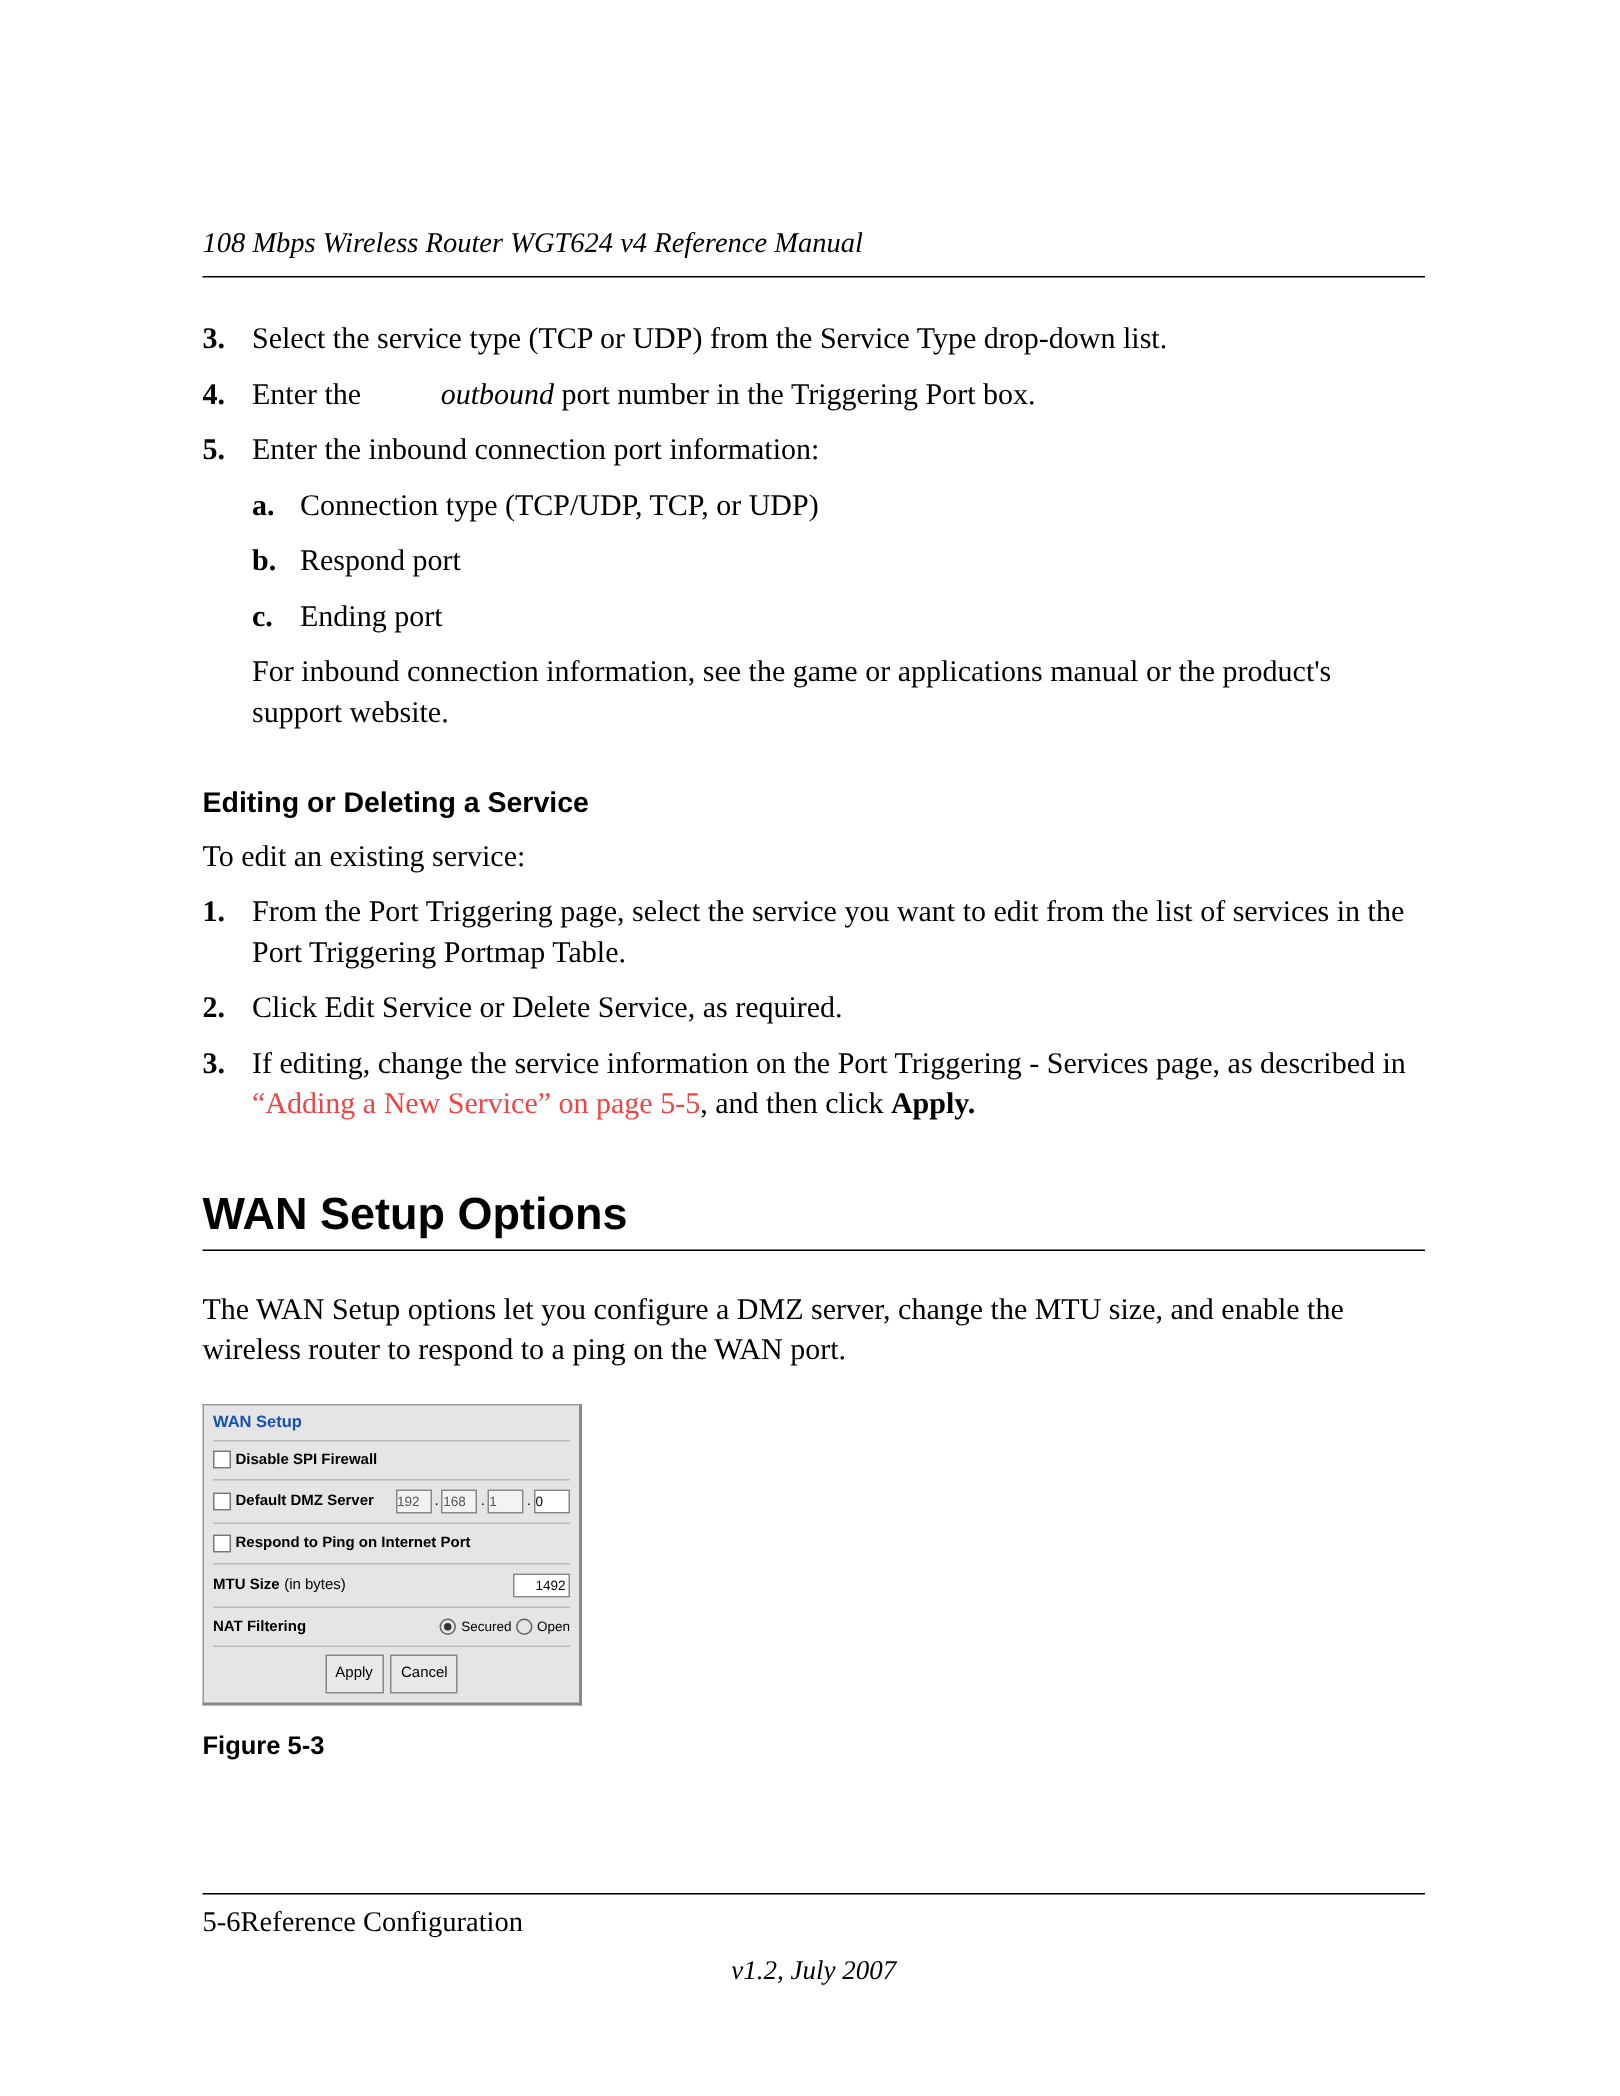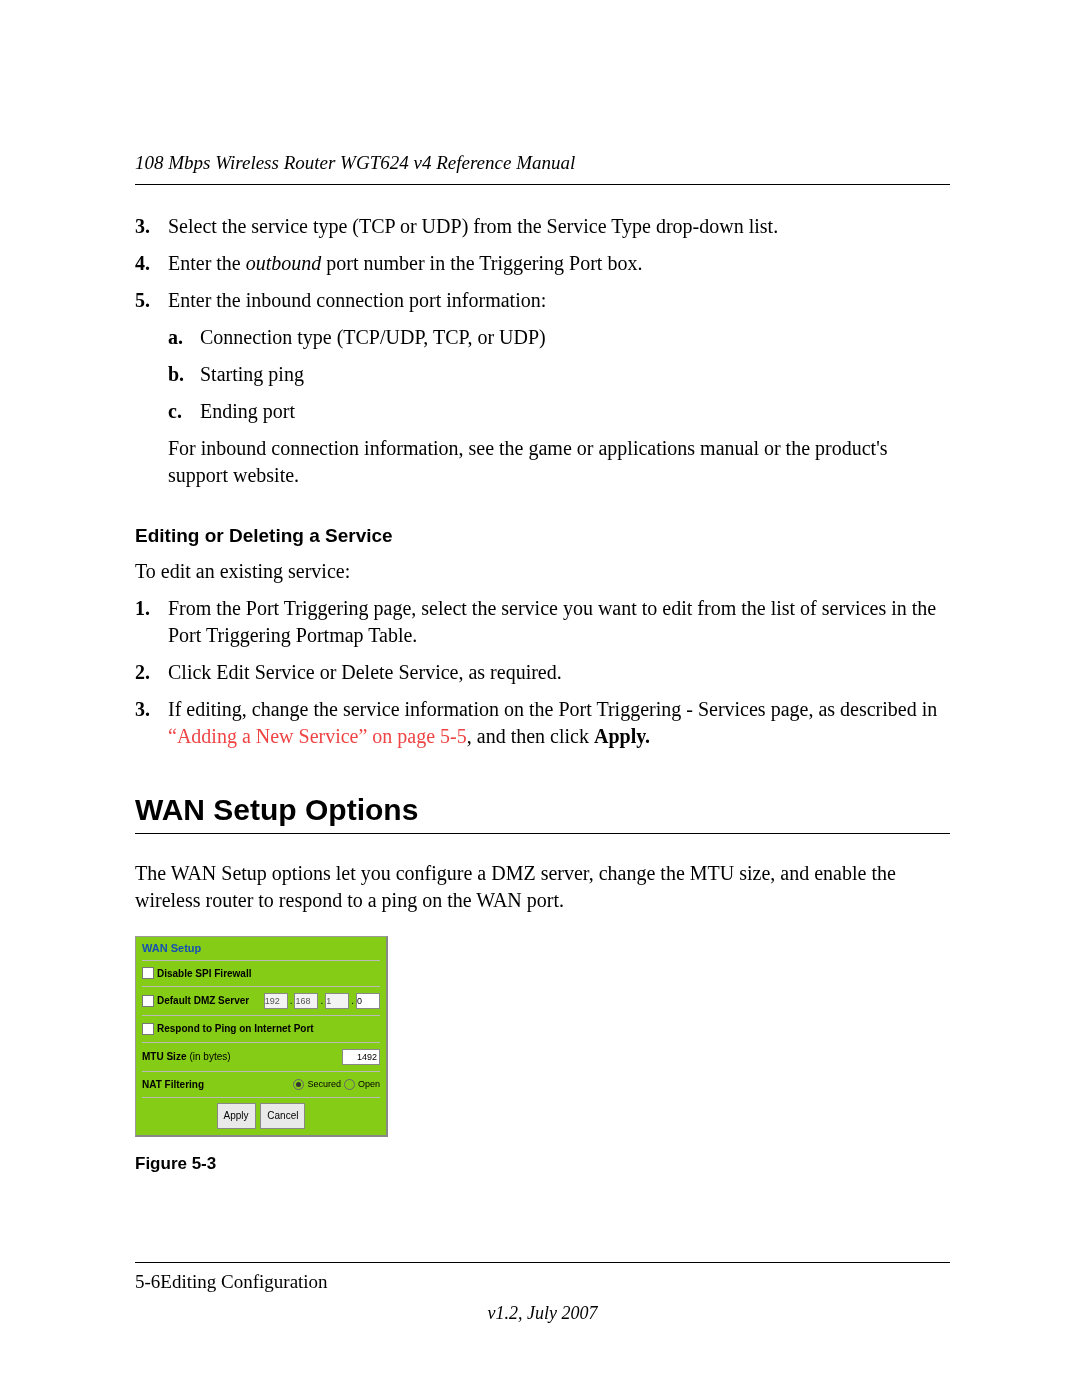--- a/index.html
+++ b/index.html
@@ -48,21 +48,21 @@
     margin: 40px 0 2px 0;
   }
   .rule { border-bottom: 1.5px solid #000; margin-bottom: 26px; }
   .intro { margin-bottom: 22px; }
   
   .shot {
     width: 253px;
     border: 1px solid #9a9a9a;
     border-right: 2px solid #888;
     border-bottom: 2px solid #888;
-    background: #84cc16;
+    background: #e5e5e5;
     font-family: Arial, Helvetica, sans-serif;
     font-size: 10px;
     color: #000;
     padding: 4px 6px 6px 6px;
     box-sizing: border-box;
   }
   .shot-title { color: #1650b5; font-weight: bold; font-size: 11px; margin-bottom: 4px; }
   .shot-hr { border-top: 1px solid #bbb; margin: 3px 0; }
   .shot-row {
     display: flex; align-items: center; justify-content: space-between;
@@ -100,21 +100,21 @@
   .fig-cap {
     font-family: Arial, Helvetica, sans-serif; font-weight: bold; font-size: 17px;
     margin-top: 16px;
   }
   .footer {
     position: absolute; left: 135px; right: 130px; bottom: 72px;
   }
   .footer .fr { border-top: 1.5px solid #000; padding-top: 6px; display: flex; justify-content: flex-start; font-size: 19px; }
   .footer .ver { text-align: center; font-style: italic; font-size: 18px; margin-top: 6px; }
   .bold { font-weight: bold; }
-  .ital { font-style: italic; }
+  .ital { font-style: italic; margin-left: 48px; }
 </style>
 </head>
 <body>
 
 <div class="page">
 
   <div class="running-head">108 Mbps Wireless Router WGT624 v4 Reference Manual</div>
 
   <ol class="main">
     <li>
@@ -128,21 +128,21 @@
     <li>
       <span class="num">5.</span>
       <span>Enter the inbound connection port information:</span>
       <ol class="sub">
         <li>
           <span class="sn">a.</span>
           <span>Connection type (TCP/UDP, TCP, or UDP)</span>
         </li>
         <li>
           <span class="sn">b.</span>
-          <span>Starting ping</span>
+          <span>Respond port</span>
         </li>
         <li>
           <span class="sn">c.</span>
           <span>Ending port</span>
         </li>
       </ol>
       <div class="after-sub">For inbound connection information, see the game or applications manual or the product's support website.</div>
     </li>
   </ol>
 
@@ -228,18 +228,18 @@
       <span class="btn">Apply</span>
       <span class="btn">Cancel</span>
     </div>
   </div>
 
   <div class="fig-cap">Figure 5-3</div>
 
   <div class="footer">
     <div class="fr">
       <span>5-6</span>
-      <span>Editing Configuration</span>
+      <span>Reference Configuration</span>
     </div>
     <div class="ver">v1.2, July 2007</div>
   </div>
 
 </div>
 
 </body></html>

